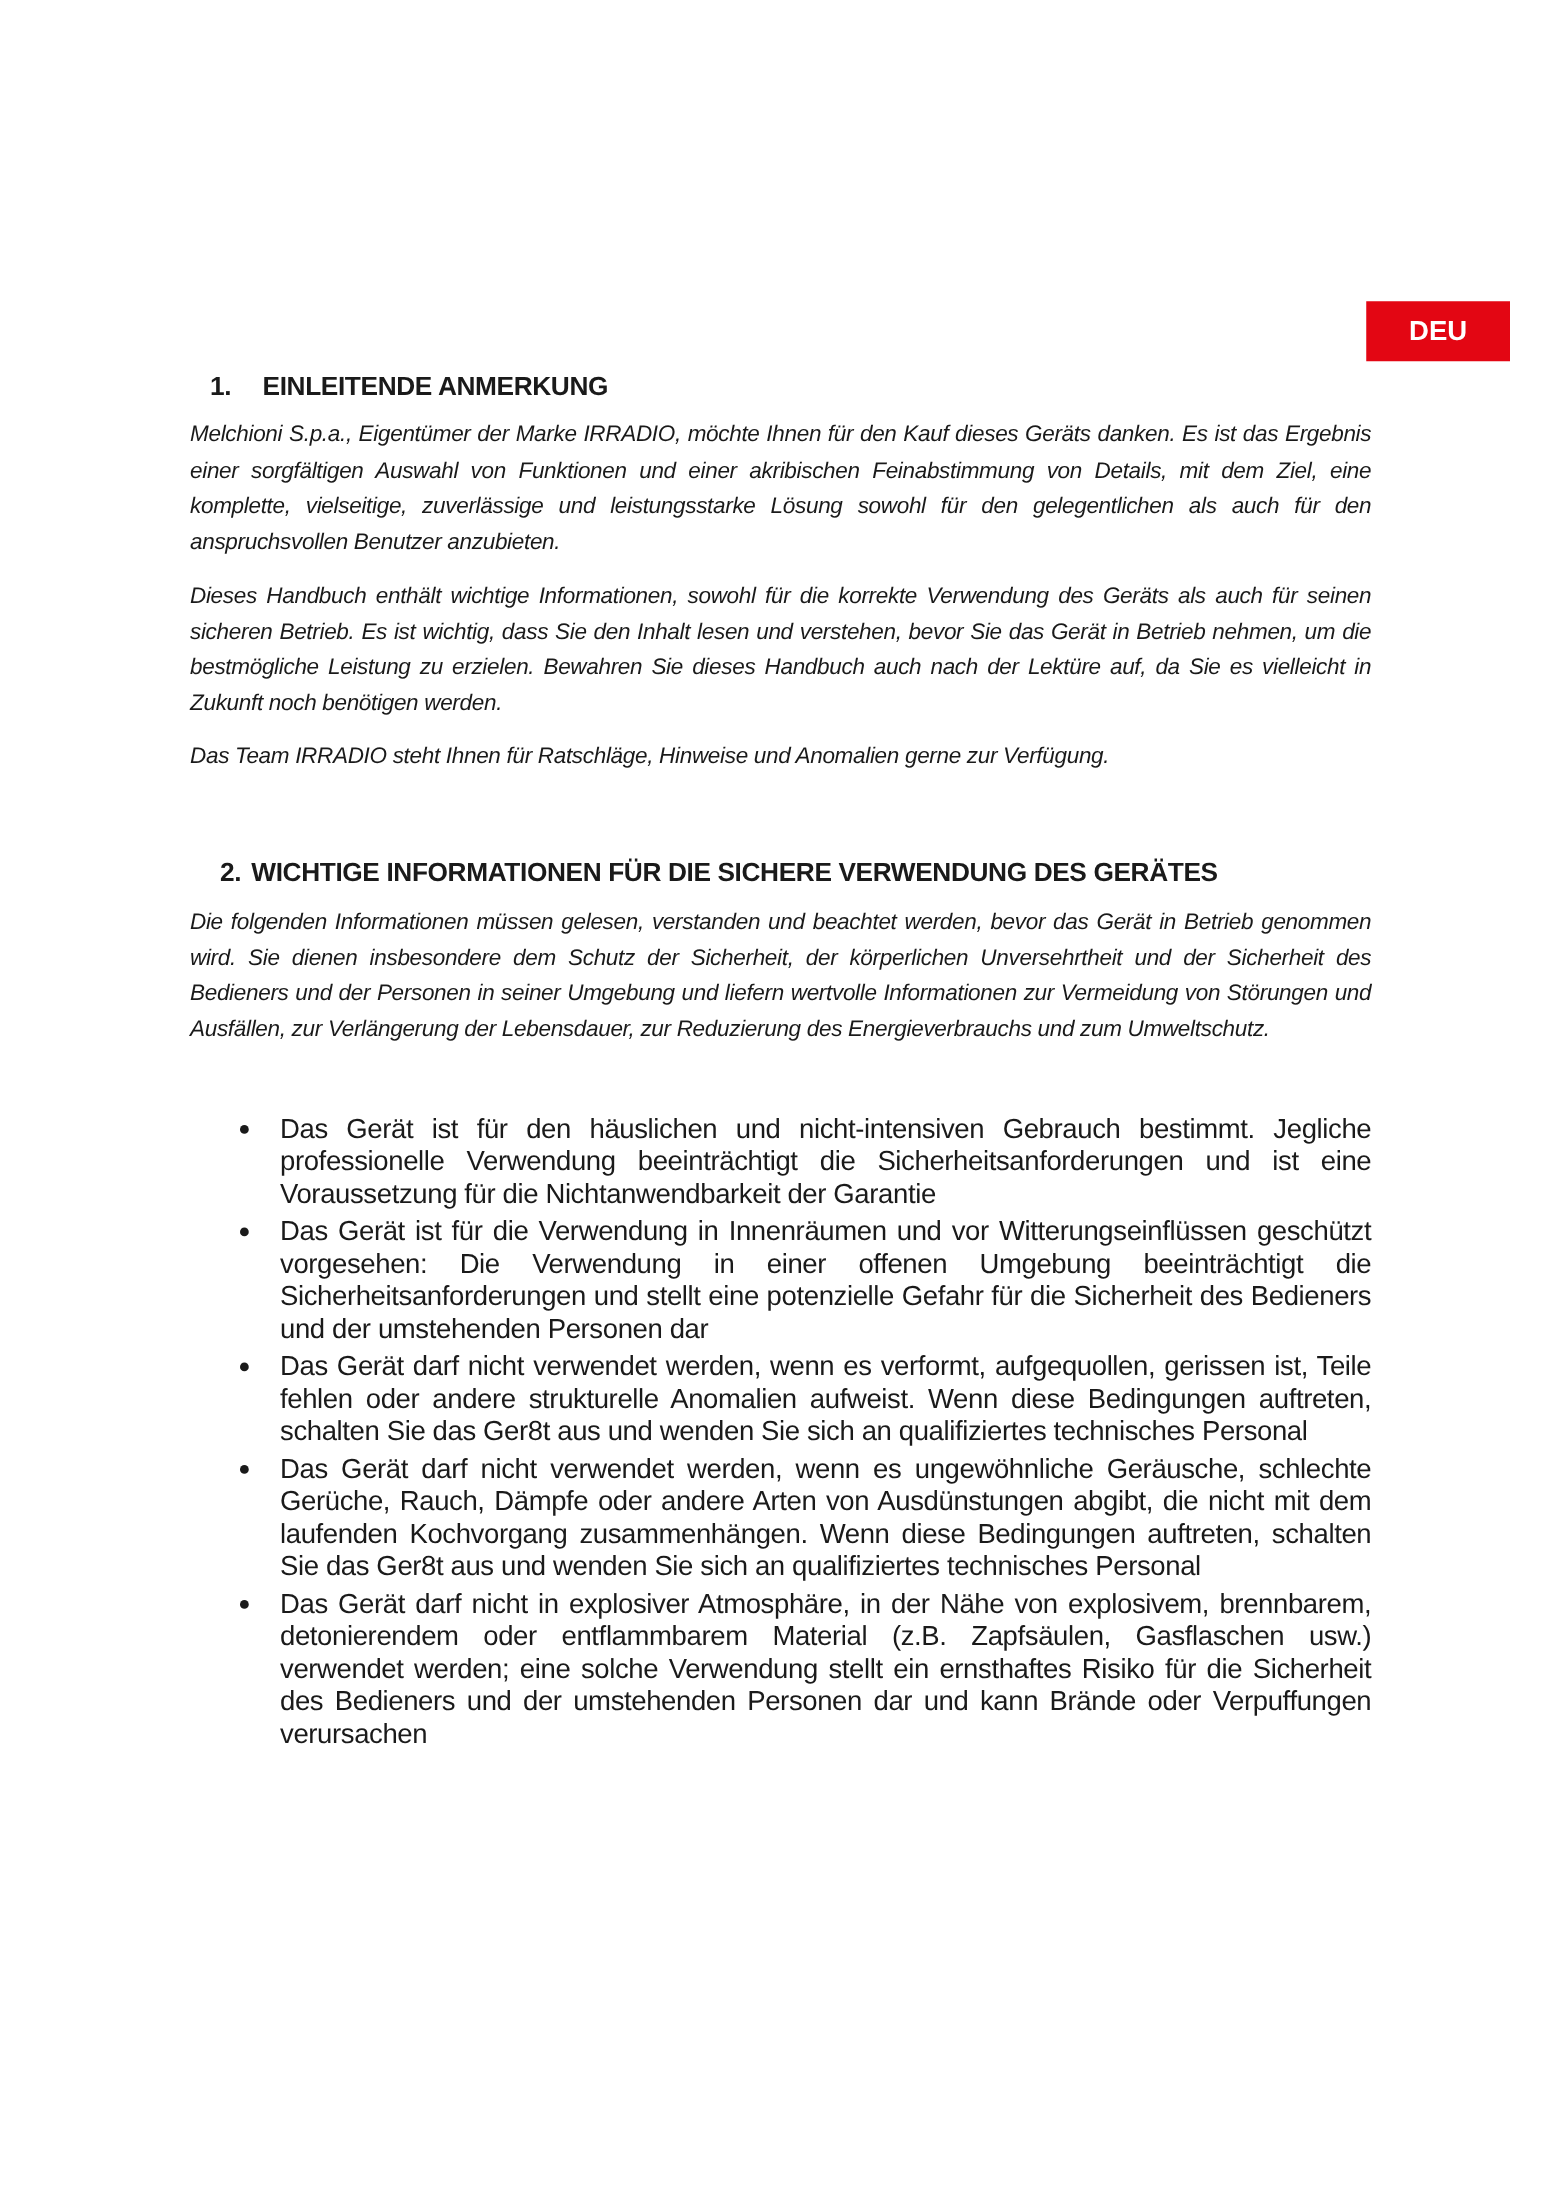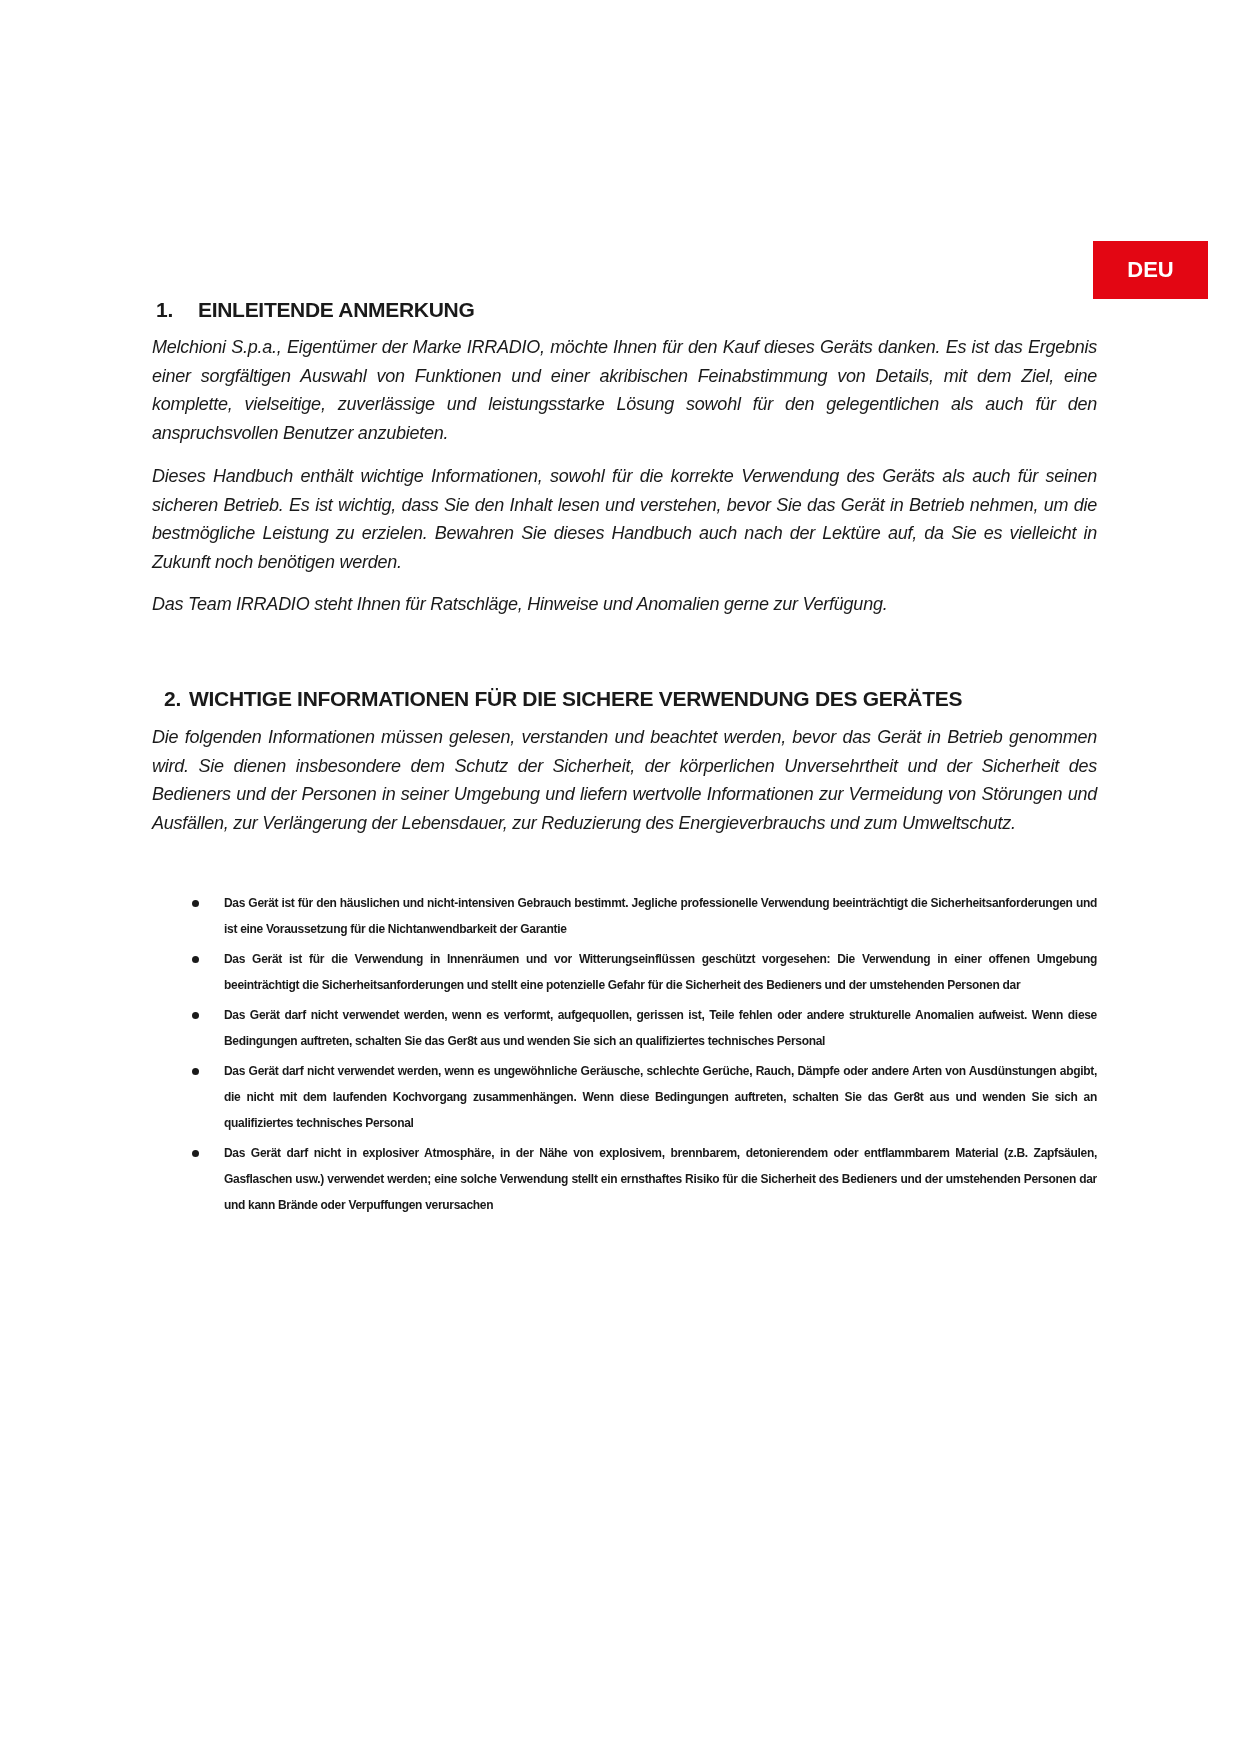--- a/index.html
+++ b/index.html
@@ -1,44 +1,44 @@
 <!DOCTYPE html>
 <html><head>
   <meta charset="utf-8">
   <style>
     html, body { margin: 0; padding: 0; background: #ffffff; }
     body {
       width: 1241px; height: 1754px; position: relative; overflow: hidden;
       font-family: "Liberation Sans", sans-serif; color: #1a1a1a;
     }
     .lang-badge {
-      position: absolute; left: 1093px; top: 241px; width: 115px; height: 58px;
+      position: absolute; left: 1093px; top: 241px; width: 115px; height: 48px;
       background: #e30613; color: #ffffff; font-weight: bold; font-size: 22px;
       display: flex; align-items: center; justify-content: center;
       font-family: "Liberation Sans", sans-serif;
     }
     .content {
       position: absolute; left: 152px; top: 0; width: 945px;
     }
     .heading {
-      position: absolute; left: 4px; font-weight: bold; font-size: 21px;
+      position: absolute; left: 16px; font-weight: bold; font-size: 21px;
       letter-spacing: -0.3px; white-space: nowrap;
     }
     .heading .num { display: inline-block; width: 42px; }
     .h2 .num { width: 33px; }
     .para {
       position: absolute; left: 0; width: 945px; font-size: 18px; line-height: 28.5px;
       text-align: justify; letter-spacing: -0.25px; font-family: "Liberation Sans", sans-serif; font-style: italic;
     }
     .bullets {
       position: absolute; left: 0; top: 890px; width: 945px; margin: 0; padding: 0; list-style: none;
     }
     .bullets li {
-      position: relative; padding-left: 72px; font-size: 12px; line-height: 26px;
-      text-align: justify; letter-spacing: -0.3px; margin-bottom: 4px; font-weight: bold;
+      position: relative; padding-left: 72px; font-size: 22px; line-height: 26px;
+      text-align: justify; letter-spacing: -0.3px; margin-bottom: 4px;
     }
     .bullets li .dot {
       position: absolute; left: 40px; top: 10px; width: 7px; height: 7px;
       background: #1a1a1a; border-radius: 50%;
     }
   </style>
 </head>
 <body>
 
 <div class="lang-badge">DEU</div>

